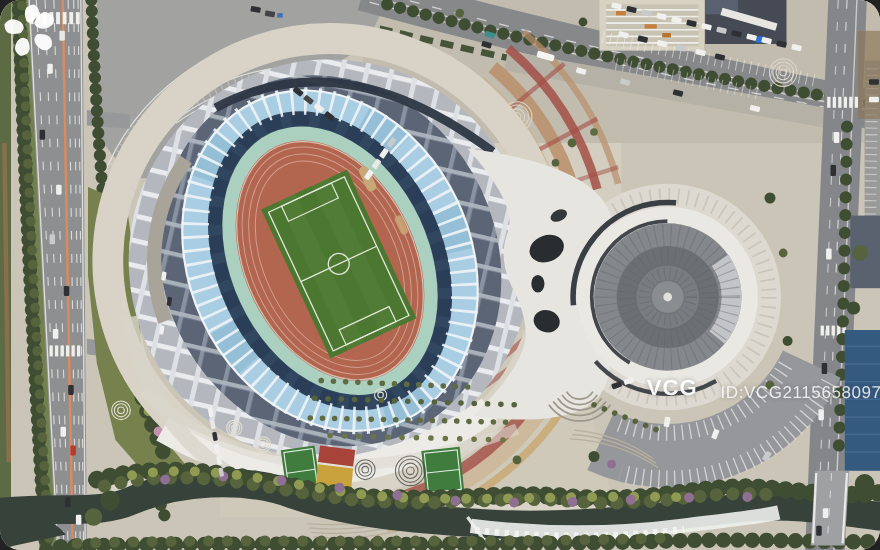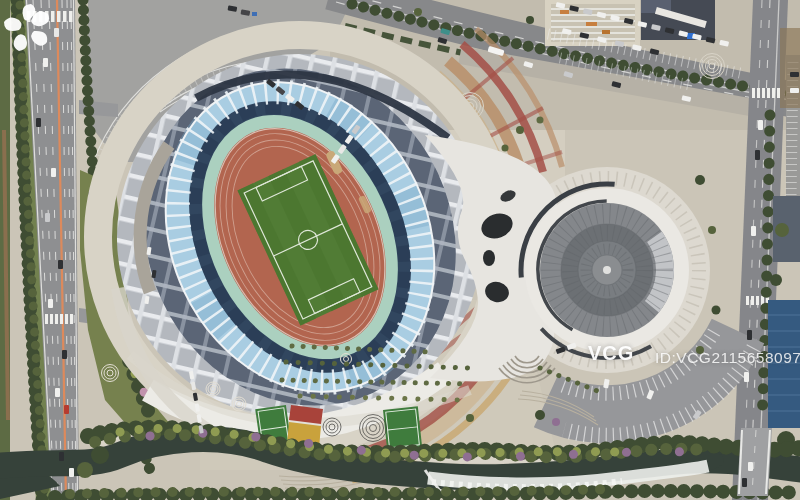--- a/index.html
+++ b/index.html
@@ -1,17 +1,17 @@
 <!DOCTYPE html>
 <html><head>
 <meta charset="utf-8">
 <style>
   html,body{margin:0;padding:0;background:#222;}
   #stage{position:relative;width:800px;height:500px;overflow:hidden;
-         font-family:"Liberation Sans","DejaVu Sans",sans-serif;background:#c9c3b5;}
+         font-family:"Liberation Sans","DejaVu Sans",sans-serif;background:#c9c3b5;border-radius:19px;}
   #stage svg{position:absolute;left:0;top:0;display:block;}
   .wm{position:absolute;color:#fff;pointer-events:none;}
   .wm-vcg{left:588px;top:342px;font-size:20px;font-weight:bold;letter-spacing:1px;
           text-shadow:0 0 5px rgba(60,60,60,.45);opacity:.96;}
   .wm-flower{left:606px;top:326px;width:54px;height:56px;opacity:.95;}
   .wm-id{left:655px;top:349px;font-size:15.5px;letter-spacing:.5px;
          color:rgba(255,255,255,.82);text-shadow:0 0 4px rgba(60,60,60,.4);}
 </style>
 </head>
 <body>

